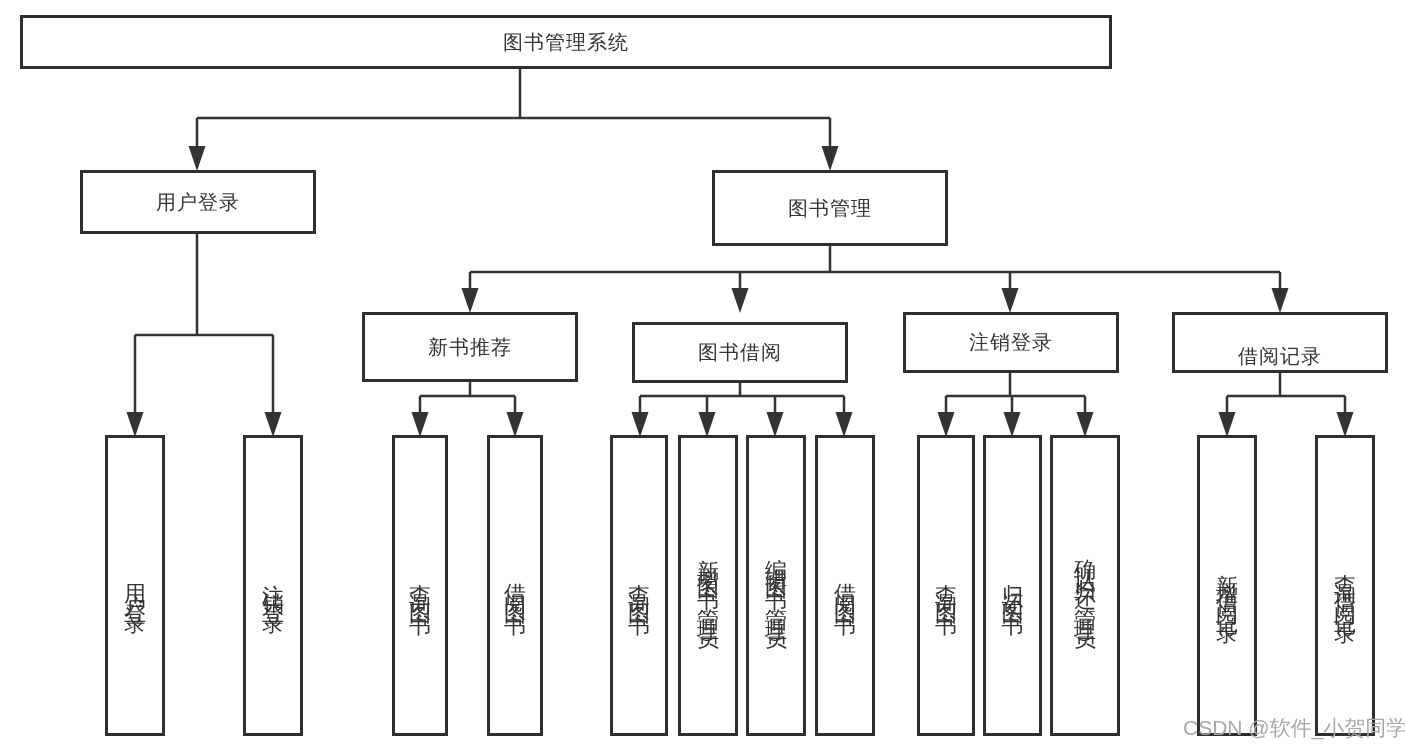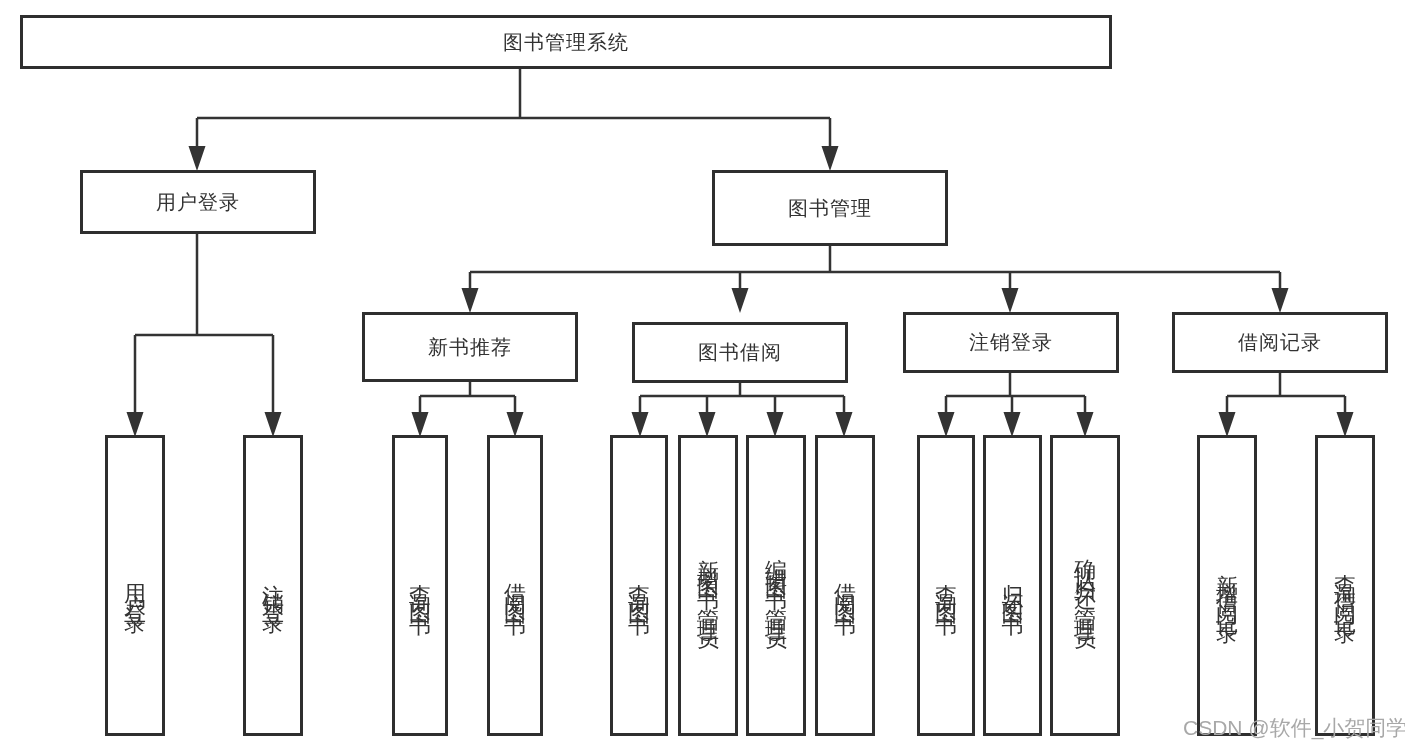--- a/index.html
+++ b/index.html
@@ -125,21 +125,21 @@
 
   <div class="hbox" style="left:362px; top:312px; width:216px; height:70px;">
     <span>新书推荐</span>
   </div>
   <div class="hbox" style="left:632px; top:312px; width:216px; height:61px;margin-top:10px;">
     <span>图书借阅</span>
   </div>
   <div class="hbox" style="left:903px; top:312px; width:216px; height:61px;">
     <span>注销登录</span>
   </div>
-  <div class="hbox" style="left:1172px; top:312px; width:216px; height:61px;">
+  <div class="hbox" style="left:1172px; top:312px; width:216px; height:61px;align-items:flex-end;">
     <span>借阅记录</span>
   </div>
 
   <div class="vleaf" style="left:105px; width:60px;">
     <span>用户登录</span>
   </div>
   <div class="vleaf" style="left:243px; width:60px;">
     <span>注销登录</span>
   </div>
 

